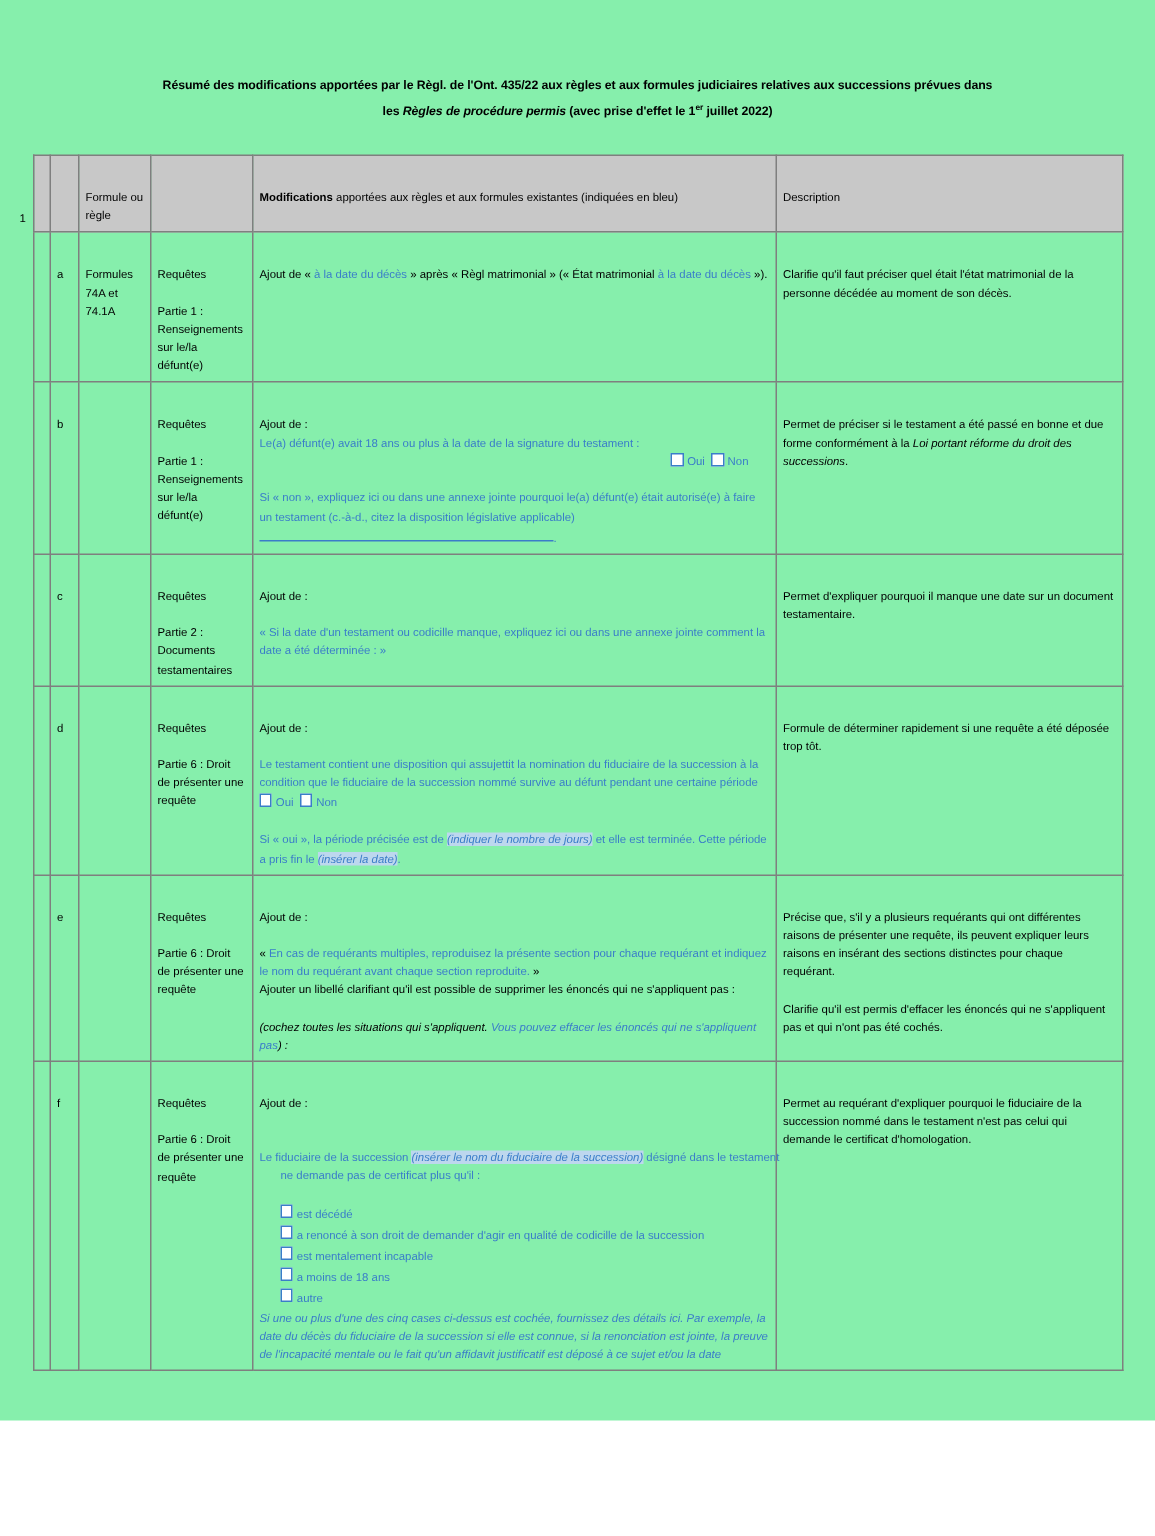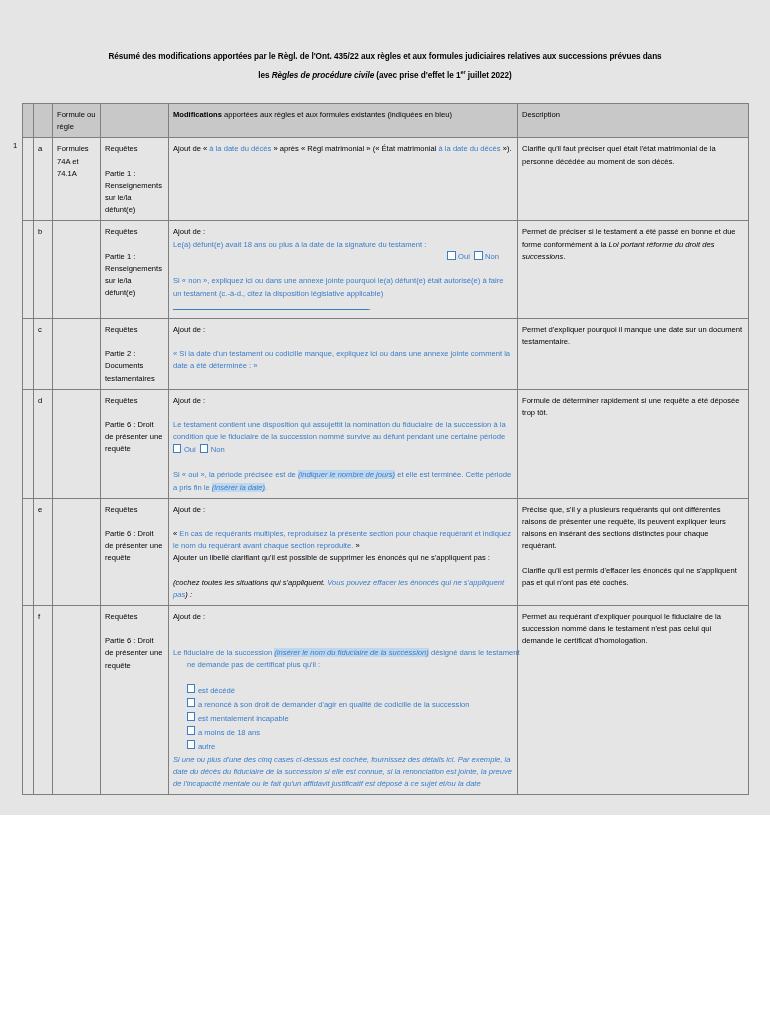--- a/index.html
+++ b/index.html
@@ -12,22 +12,22 @@
     height: 1024px;
     font-family: "Liberation Sans", sans-serif;
     color: #000000;
     position: relative;
     overflow: hidden;
   }
   .page {
     position: absolute;
     left: 0; top: 0;
     width: 770px;
-    height: 815px;
-    background: #e5e5e5;
+    height: 947px;
+    background: #86efac;
   }
   .doc-title {
     position: absolute;
     left: 96px;
     top: 50px;
     width: 578px;
     text-align: center;
     font-size: 8.2px;
     font-weight: bold;
     line-height: 14.5px;
@@ -41,21 +41,21 @@
     left: 22px;
     top: 103px;
     width: 726px;
     border-collapse: collapse;
     table-layout: fixed;
     font-size: 7.6px;
   }
   table.main td, table.main th {
     border: 0.8px solid #7f7f7f;
     vertical-align: top;
-    padding: 5px 4px 4px 4px;
+    padding: 22px 4px 4px 4px;
     line-height: 12.2px;
     font-weight: normal;
     text-align: left;
     overflow: visible;
   }
   thead th {
     background: #c8c8c8;
     font-size: 7.6px;
   }
   thead th .b { font-weight: bold; }
@@ -104,21 +104,21 @@
   .nowrapline { white-space: nowrap; }
   p { margin: 0; }
 </style>
 </head>
 <body>
 
 <div class="page">
 
   <div class="doc-title">
     <span>Résumé des modifications apportées par le Règl. de l'Ont. 435/22 aux règles et aux formules judiciaires relatives aux successions prévues dans</span><br>
-    <span>les </span><span class="ital">Règles de procédure civile</span><span> (avec prise d'effet le 1</span><sup>er</sup><span> juillet 2022)</span>
+    <span>les </span><span class="ital">Règles de procédure permis</span><span> (avec prise d'effet le 1</span><sup>er</sup><span> juillet 2022)</span>
   </div>
 
   <div class="rownum" style="top:140px;">1</div>
 
   <table class="main">
     <colgroup>
       <col class="c-num">
         <col class="c-let">
         <col class="c-form">
       <col class="c-part">

